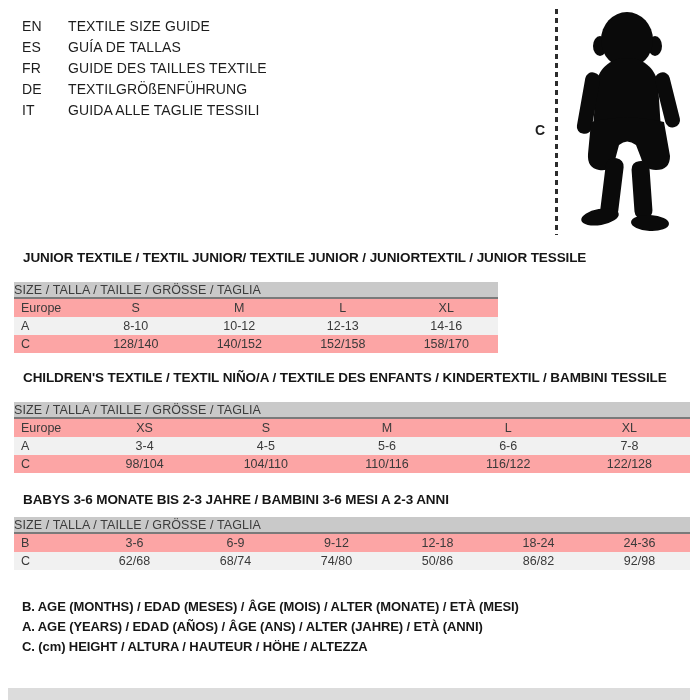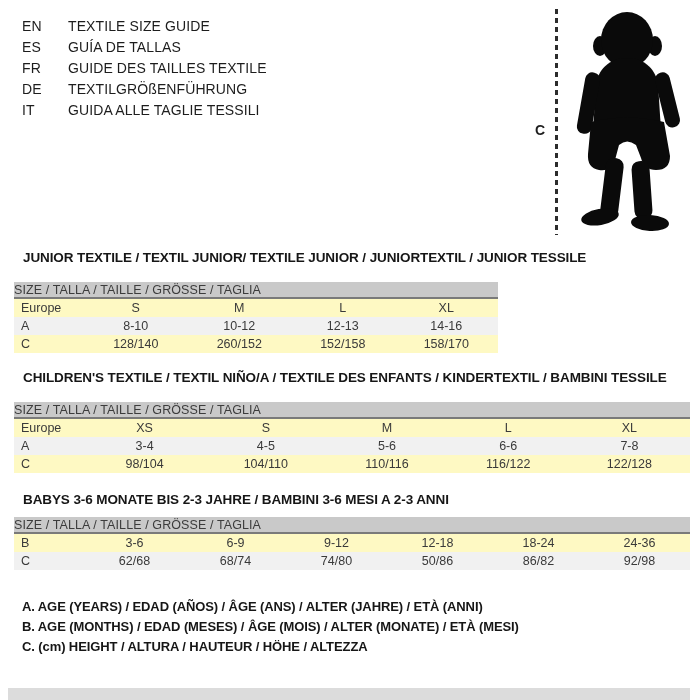--- a/index.html
+++ b/index.html
@@ -36,21 +36,21 @@
   .tbl-block:nth-of-type(3) .tbl-title { line-height: 20px; margin-top: 3px; }
   .tbl { margin-top: 17px; width: 676px; }
   .tbl-block:nth-of-type(3) .tbl { margin-top: 7px; }
   .tbl-block:nth-of-type(1) .tbl { width: 484px; }
   .bar {
     height: 17px; line-height: 17px; background: #c9c9c9;
     border-bottom: 2px solid #7a7a7a;
     font-size: 12.5px; color: #3c3c3c; 
     letter-spacing: 0.1px; white-space: nowrap; overflow: hidden;
   }
-  .row { display: flex; height: 18px; line-height: 18px; font-size: 12.5px; color: #3a3a3a; background: #fef9c3; }
+  .row { display: flex; height: 18px; line-height: 18px; font-size: 12.5px; color: #3a3a3a; background: #fca5a5; }
   .row.alt { background: #f1f1f1; }
   .row-label { flex: none; width: 70px; padding-left: 7px; }
   .cell { flex: 1 1 0; text-align: center; white-space: nowrap; }
 
   
   .footnotes { margin-top: 27px; padding-left: 8px; }
   .footnote { font-weight: bold; font-size: 13px; line-height: 20px; letter-spacing: -0.1px; white-space: nowrap; color: #161616; }
 
   
   .bottom-bar { position: absolute; left: 8px; top: 688px; width: 682px; height: 12px; background: #dcdcdc; }
@@ -138,21 +138,21 @@
     <span class="row-label">A</span>
   <span class="cell">8-10</span>
                 <span class="cell">10-12</span>
                 <span class="cell">12-13</span>
                 <span class="cell">14-16</span>
               </div>
 
   <div class="row">
     <span class="row-label">C</span>
   <span class="cell">128/140</span>
-                <span class="cell">260/152</span>
+                <span class="cell">140/152</span>
                 <span class="cell">152/158</span>
                 <span class="cell">158/170</span>
               </div>
 </div>
     </div>
   </section>
 
   <section class="tbl-block">
     <div class="tbl-title">
             <div class="line">CHILDREN'S TEXTILE / TEXTIL NIÑO/A / TEXTILE DES ENFANTS / KINDERTEXTIL / BAMBINI TESSILE</div>
@@ -214,20 +214,20 @@
                 <span class="cell">74/80</span>
                 <span class="cell">50/86</span>
                 <span class="cell">86/82</span>
                 <span class="cell">92/98</span>
               </div>
 </div>
     </div>
   </section>
 </div>
     <div class="footnotes" id="footnotes">
+        <div class="footnote">B. AGE (MONTHS) / EDAD (MESES) / ÂGE (MOIS) / ALTER (MONATE) / ETÀ (MESI)</div>
         <div class="footnote">A. AGE (YEARS) / EDAD (AÑOS) / ÂGE (ANS) / ALTER (JAHRE) / ETÀ (ANNI)</div>
-        <div class="footnote">B. AGE (MONTHS) / EDAD (MESES) / ÂGE (MOIS) / ALTER (MONATE) / ETÀ (MESI)</div>
         <div class="footnote">C. (cm) HEIGHT / ALTURA / HAUTEUR / HÖHE / ALTEZZA</div>
       </div>
   </div>
 
   <div class="bottom-bar"></div>
 </div>
 
 </body></html>

